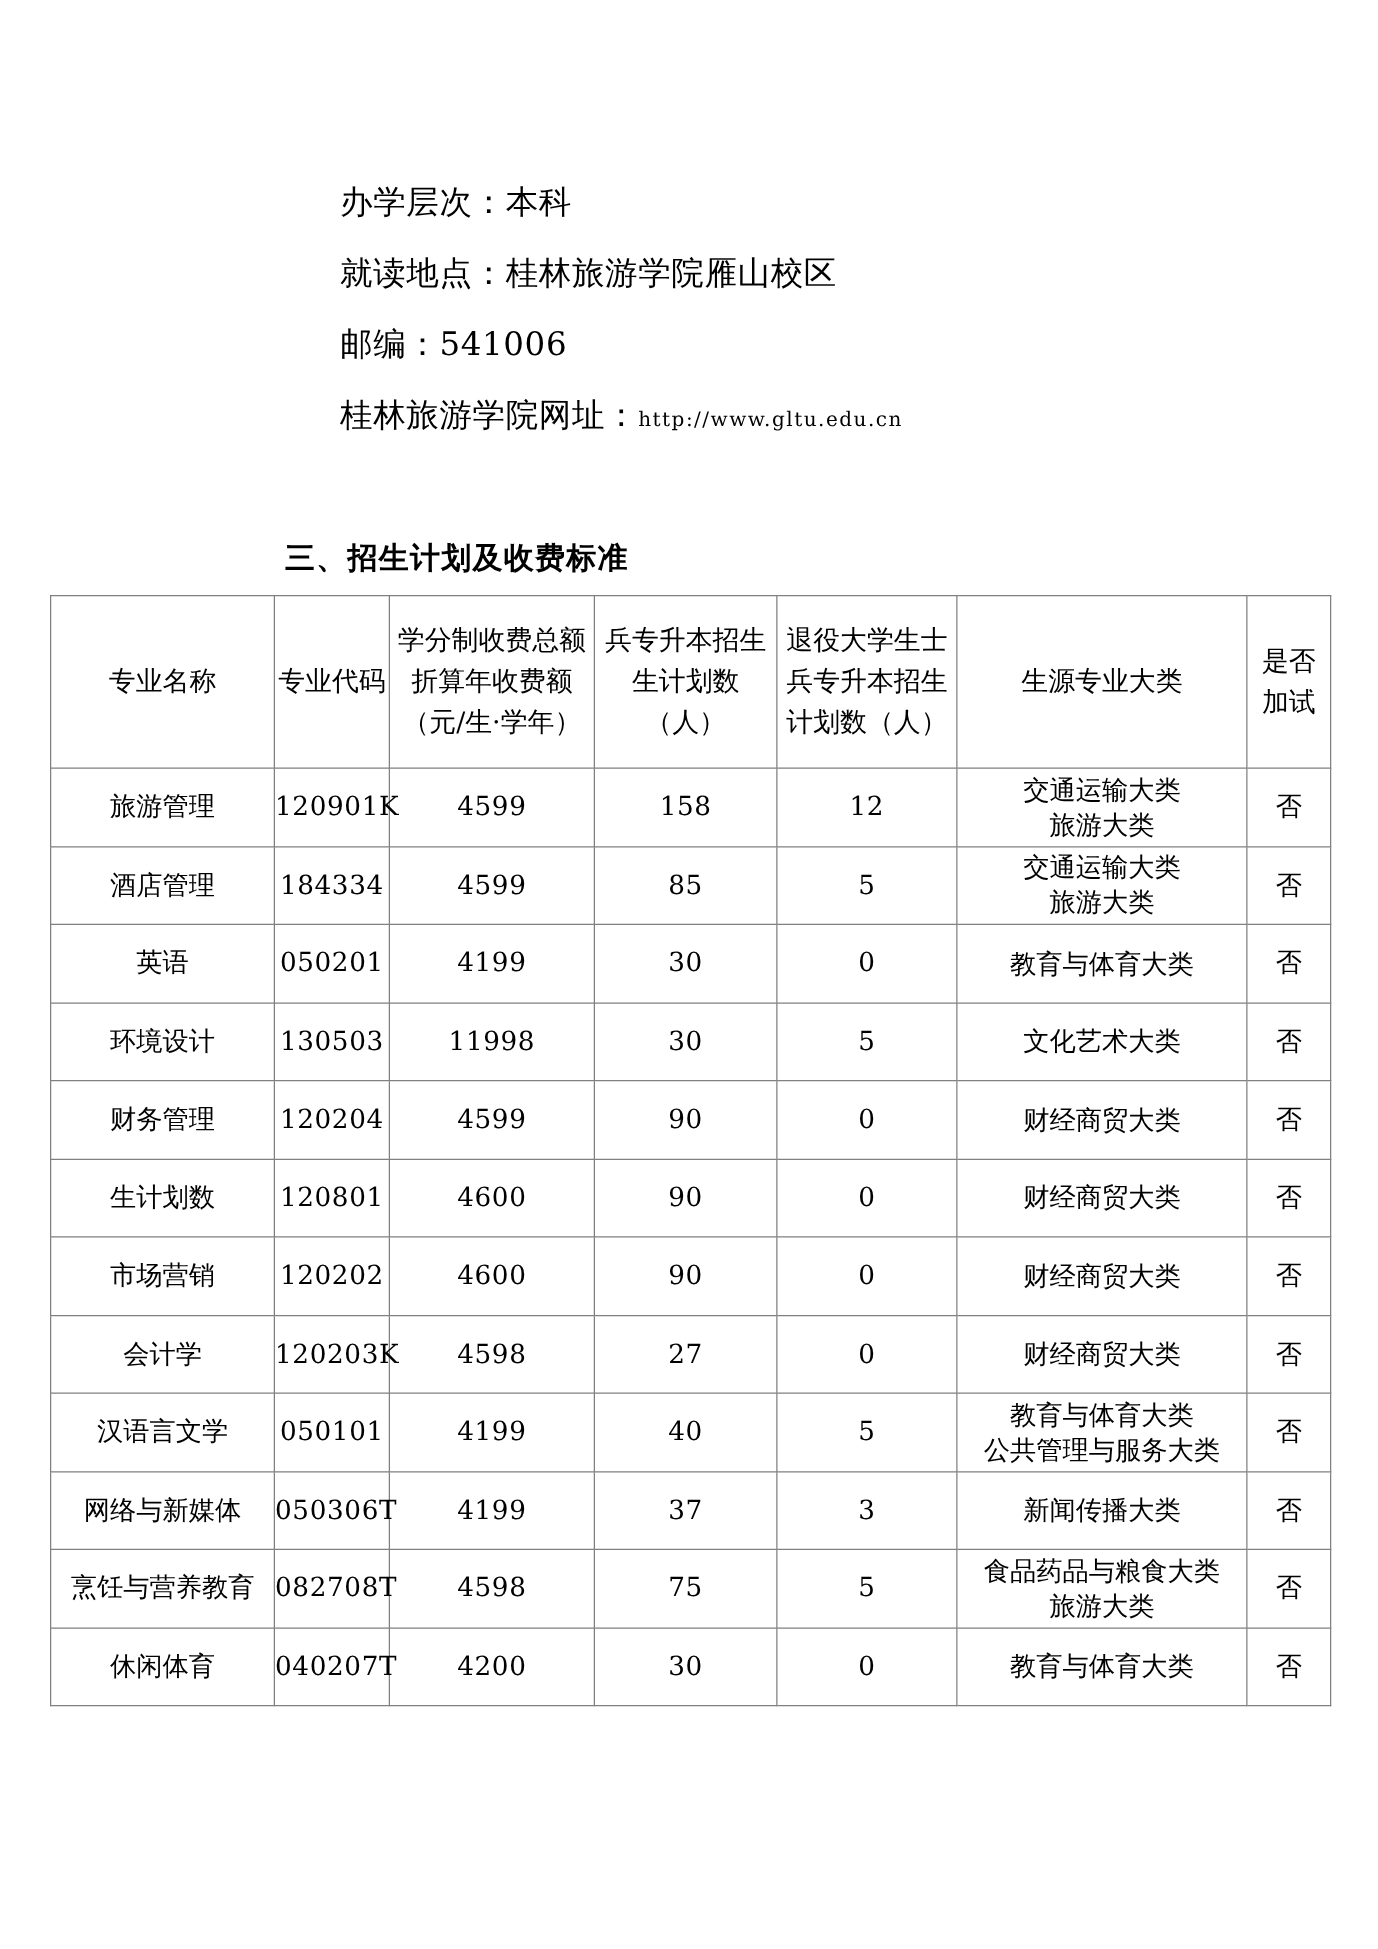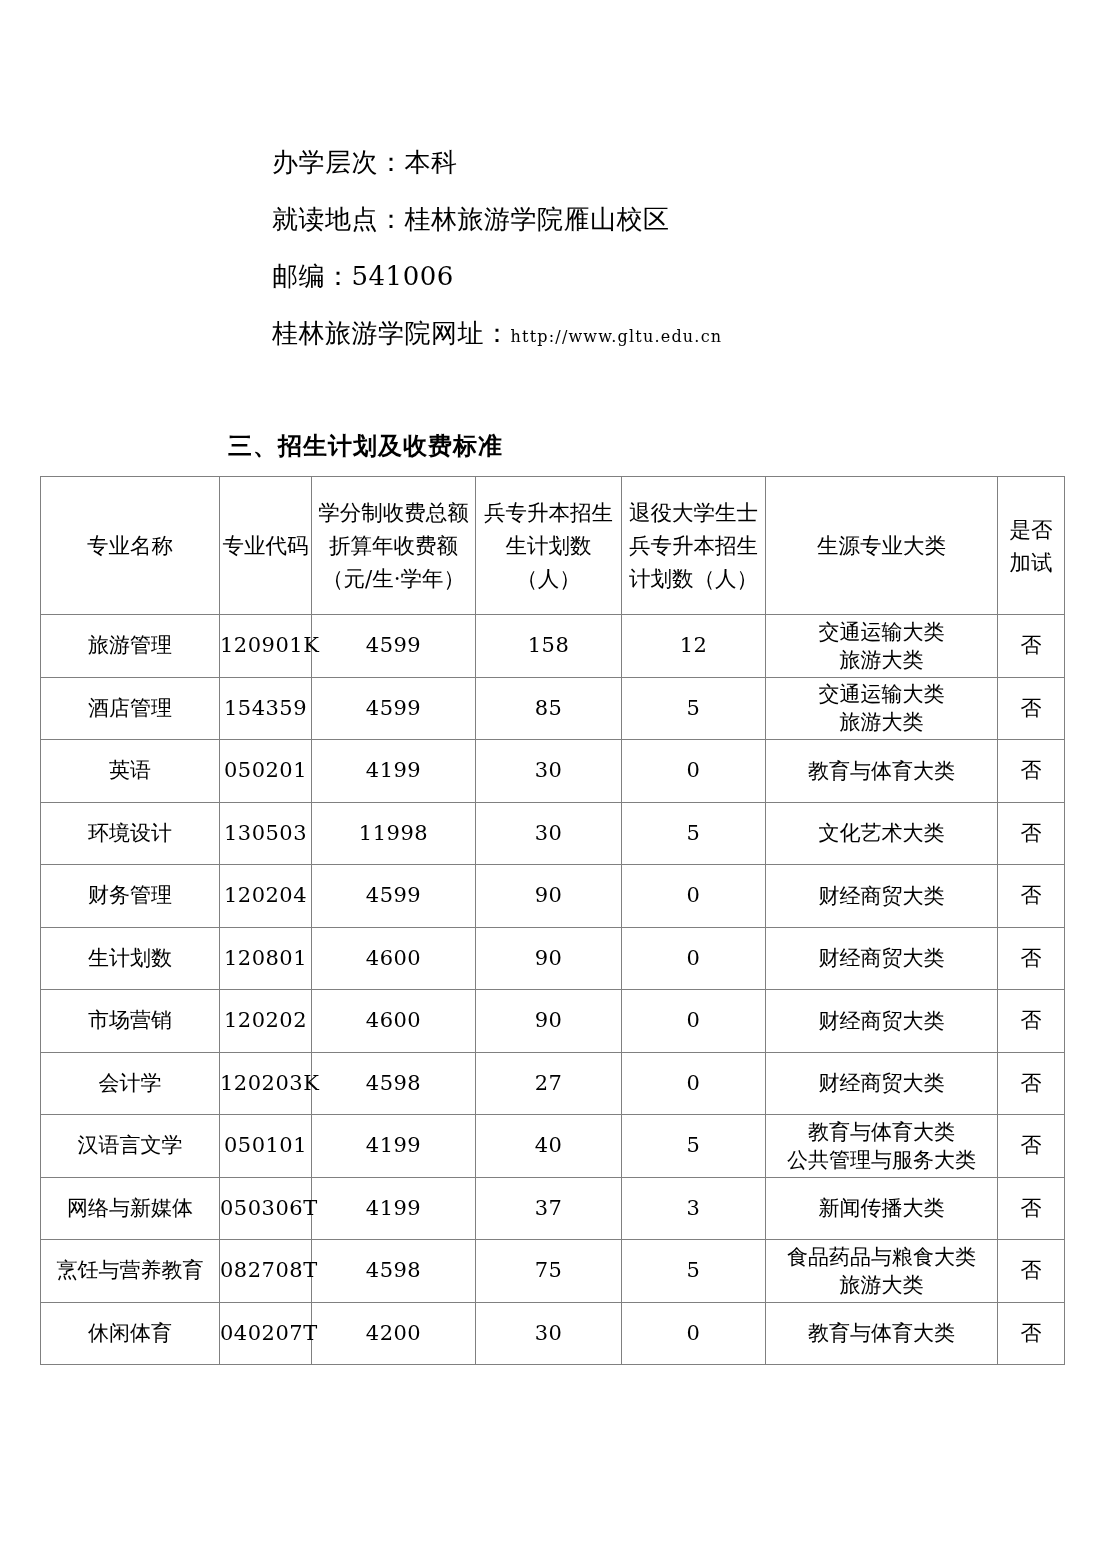--- a/index.html
+++ b/index.html
@@ -153,21 +153,21 @@
           <td class="num">158</td>
           <td class="num">12</td>
           <td class="cell-multi">
             <span>交通运输大类</span>
             <span>旅游大类</span>
           </td>
           <td>否</td>
         </tr>
         <tr>
           <td>酒店管理</td>
-          <td class="num">154359</td>
+          <td class="num">184334</td>
           <td class="num">4599</td>
           <td class="num">85</td>
           <td class="num">5</td>
           <td class="cell-multi">
             <span>交通运输大类</span>
             <span>旅游大类</span>
           </td>
           <td>否</td>
         </tr>
         <tr>

